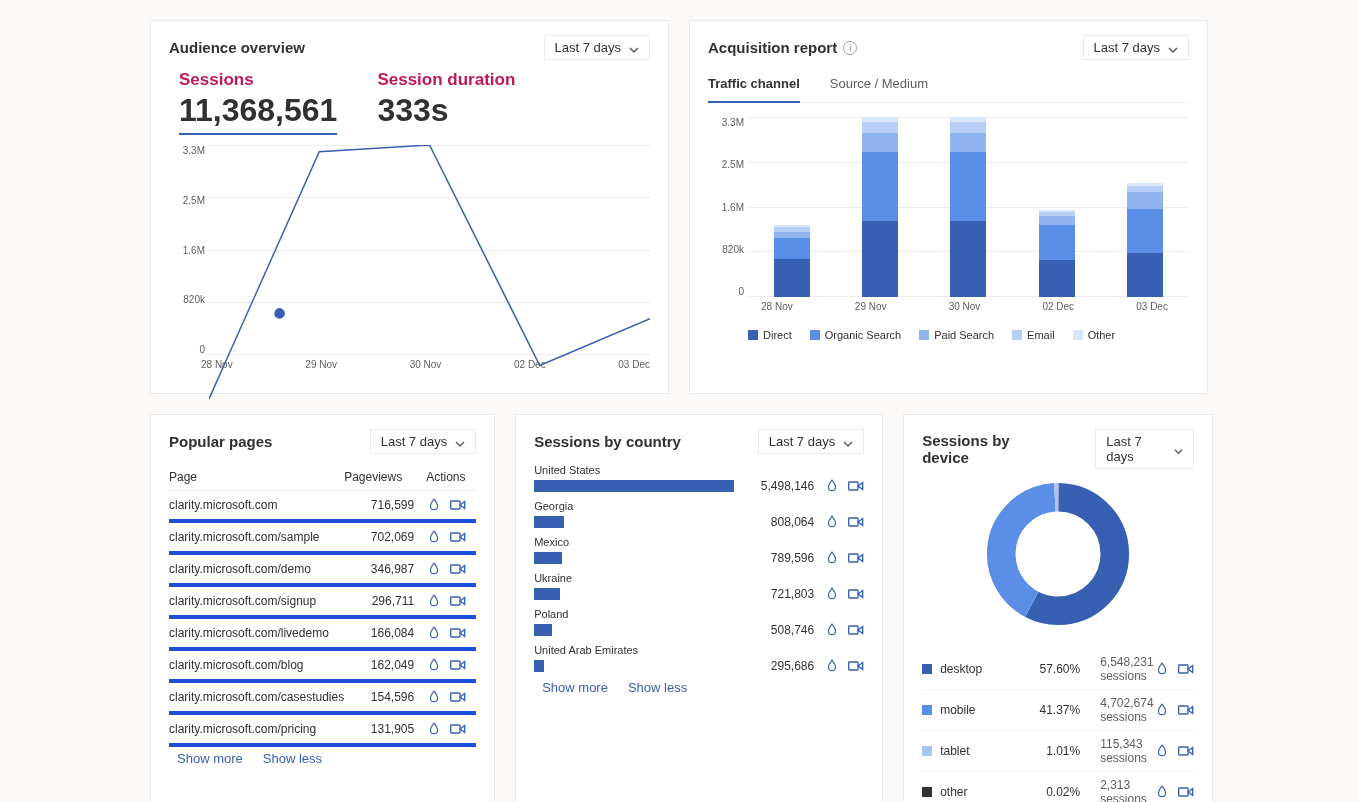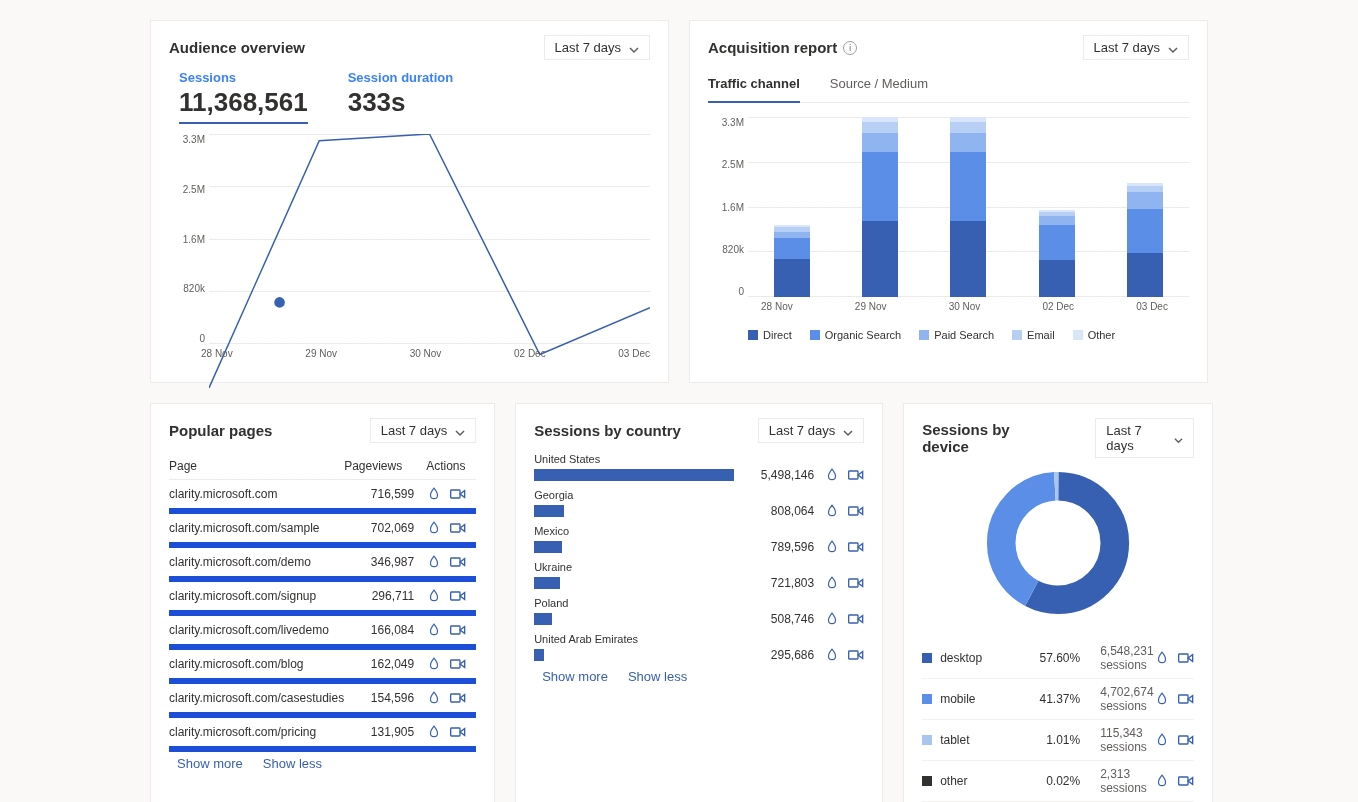--- a/index.html
+++ b/index.html
@@ -8,22 +8,22 @@
 .row2 { grid-column: 1 / -1; display: grid; grid-template-columns: 1fr 1fr 1fr; gap: 20px; }
 .card { background: #fff; border: 1px solid #edebe9; padding: 14px 18px 18px; }
 .card-header { display: flex; justify-content: space-between; align-items: center; margin-bottom: 10px; gap: 48px; }
 .card-title { font-size: 15px; font-weight: 600; color: #323130; display: flex; align-items: center; gap: 6px; }
 .info-icon { width: 14px; height: 14px; border: 1px solid #a19f9d; border-radius: 50%; display: inline-flex; align-items: center; justify-content: center; font-size: 9px; color: #a19f9d; }
 .range-select { display: flex; align-items: center; gap: 8px; border: 1px solid #edebe9; padding: 4px 10px; font-size: 13px; color: #323130; cursor: pointer; }
 .chevron { width: 10px; height: 10px; }
 .chevron svg { stroke: #605e5c; }
 .kpis { display: flex; gap: 40px; margin: 6px 0 10px 10px; }
 .kpi { text-align: left; }
-.kpi-label { font-size: 13px; font-weight: 600; color: #3b82f6; margin-bottom: 2px; }
-.kpi-value { font-size: 26px; font-weight: 600; color: #323130; }
+.kpi-label { font-size: 17px; font-weight: 600; color: #be185d; margin-bottom: 2px; }
+.kpi-value { font-size: 32px; font-weight: 600; color: #323130; }
 .kpi.active { border-bottom: 2px solid #3860b2; padding-bottom: 4px; }
 .tabs { display: flex; gap: 30px; border-bottom: 1px solid #edebe9; margin-bottom: 14px; }
 .tab { padding: 6px 0 10px; font-size: 13px; color: #605e5c; cursor: pointer; }
 .tab.active { color: #323130; font-weight: 700; border-bottom: 2px solid #3860b2; margin-bottom: -1px; }
 .chart-area { position: relative; height: 230px; padding-left: 40px; }
 .y-ticks { position: absolute; left: 0; top: 0; bottom: 20px; width: 36px; display: flex; flex-direction: column; justify-content: space-between; font-size: 10px; color: #605e5c; text-align: right; }
 .grid-lines { position: absolute; left: 40px; right: 0; top: 0; bottom: 20px; display: flex; flex-direction: column; justify-content: space-between; }
 .grid-line { height: 1px; background: #edebe9; }
 .plot { position: absolute; left: 40px; right: 0; top: 0; bottom: 20px; }
 .x-ticks { position: absolute; left: 32px; right: 0; bottom: 0; height: 16px; display: flex; justify-content: space-between; font-size: 10px; color: #605e5c; gap: 20px; }
@@ -31,21 +31,21 @@
 .bars-wrap { position: absolute; left: 40px; right: 0; top: 0; bottom: 20px; display: flex; justify-content: space-around; align-items: flex-end; }
 .bar-col { display: flex; flex-direction: column-reverse; width: 36px; }
 .bar-seg { width: 100%; }
 .legend { display: flex; gap: 18px; margin-top: 12px; padding-left: 40px; font-size: 11px; color: #323130; }
 .legend-item { display: flex; align-items: center; gap: 5px; }
 .swatch { width: 10px; height: 10px; }
 .table-head { display: flex; justify-content: space-between; font-size: 12px; color: #323130; padding: 6px 0; border-bottom: 1px solid #edebe9; }
 .table-head .col-page { flex: 1; }
 .table-head .col-pv { width: 70px; text-align: left; margin-right: 12px; }
 .table-head .col-act { width: 50px; }
-.table-row { display: flex; align-items: center; padding: 6px 0; border-bottom: 6px solid #1d4ed8; font-size: 12px; }
+.table-row { display: flex; align-items: center; padding: 6px 0; border-bottom: 4px solid #1d4ed8; font-size: 12px; }
 .table-row .col-page { flex: 1; color: #323130; white-space: nowrap; overflow: hidden; text-overflow: ellipsis; }
 .table-row .col-pv { width: 70px; text-align: right; margin-right: 12px; color: #323130; }
 .table-row .col-act { width: 50px; display: flex; gap: 8px; }
 .icon-btn { width: 16px; height: 16px; display: inline-flex; align-items: center; justify-content: center; cursor: pointer; }
 .links { display: flex; gap: 20px; margin-top: 4px; padding-left: 8px; }
 .link { color: #3860b2; font-size: 13px; cursor: pointer; }
 .country-row { margin-bottom: 6px; }
 .country-name { font-size: 11px; color: #323130; margin-bottom: 2px; }
 .country-bar-line { display: flex; align-items: center; gap: 10px; }
 .country-bar-track { flex: 0 0 200px; height: 12px; }

